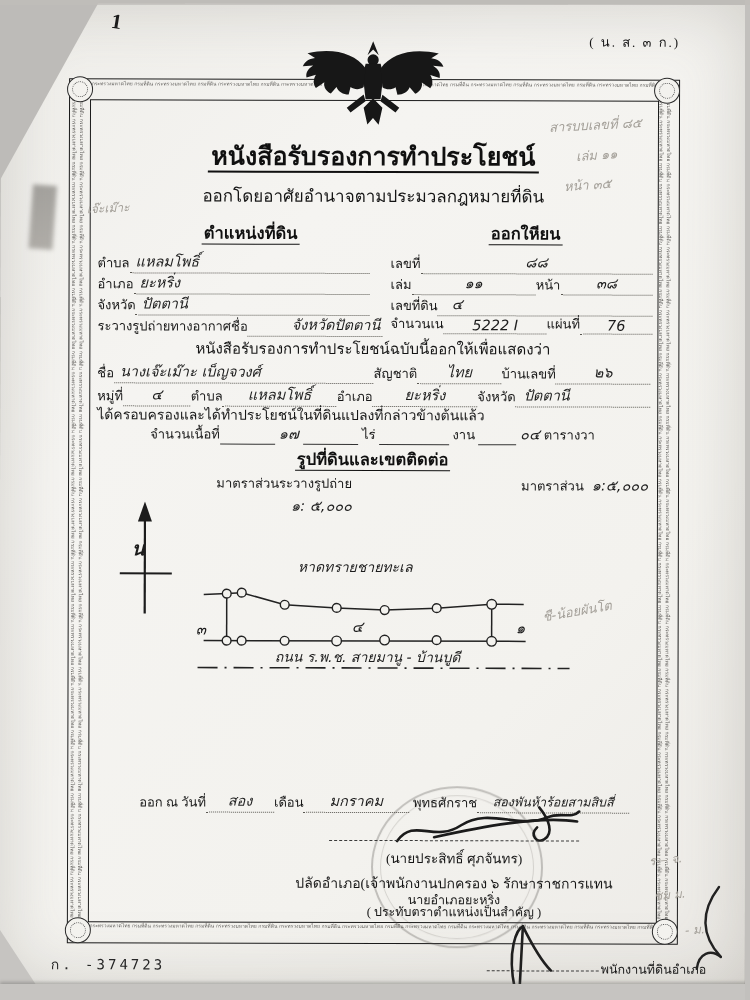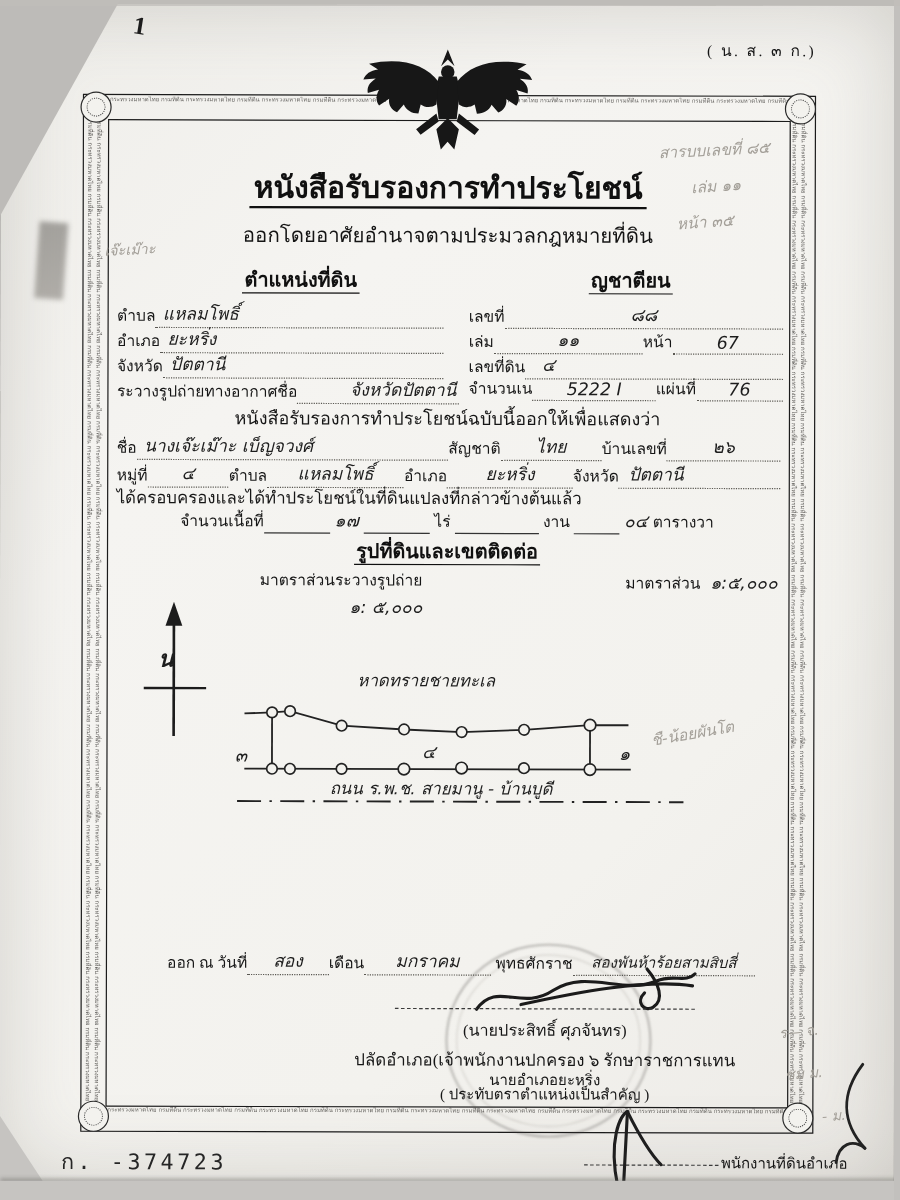--- a/index.html
+++ b/index.html
@@ -90,21 +90,21 @@
 
     <div class="abs title" style="left:90px;top:132px;width:565px;">
       <span>หนังสือรับรองการทำประโยชน์</span>
     </div>
     <div class="abs subtitle" style="left:90px;top:178px;width:565px;">ออกโดยอาศัยอำนาจตามประมวลกฎหมายที่ดิน</div>
 
     <div class="abs sechead" style="left:150px;top:216px;width:200px;text-align:center;">
       <span>ตำแหน่งที่ดิน</span>
     </div>
     <div class="abs sechead" style="left:450px;top:216px;width:150px;text-align:center;">
-      <span>ญชาตียน</span>
+      <span>ออกใหียน</span>
     </div>
 
     <div class="abs row" style="left:97px;top:246px;width:272px;">
       <span class="pr">ตำบล</span>
       <span class="hw dotsv" style="flex:1;text-align:left;">แหลมโพธิ์</span>
     </div>
     <div class="abs row" style="left:97px;top:267px;width:272px;">
       <span class="pr">อำเภอ</span>
       <span class="hw dotsv" style="flex:1;text-align:left;">ยะหริ่ง</span>
     </div>
@@ -118,21 +118,21 @@
     </div>
 
     <div class="abs row" style="left:390px;top:246px;width:262px;">
       <span class="pr">เลขที่</span>
       <span class="hw dotsv" style="flex:1;">๘๘</span>
     </div>
     <div class="abs row" style="left:390px;top:267px;width:262px;">
       <span class="pr">เล่ม</span>
       <span class="hw dotsv" style="flex:1.4;">๑๑</span>
       <span class="pr">หน้า</span>
-      <span class="hw dotsv" style="flex:1;">67</span>
+      <span class="hw dotsv" style="flex:1;">๓๘</span>
     </div>
     <div class="abs row" style="left:390px;top:288px;width:262px;">
       <span class="pr">เลขที่ดิน</span>
       <span class="hw dotsv" style="flex:1;text-align:left;padding-left:14px;">๔</span>
     </div>
     <div class="abs row" style="left:390px;top:309px;width:262px;">
       <span class="pr">จำนวนเน</span>
       <span class="hw dotsv" style="flex:1.2;">5222 I</span>
       <span class="pr">แผ่นที่</span>
       <span class="hw dotsv" style="flex:.8;">76</span>
@@ -241,21 +241,21 @@
         <path d="M160 8 C170 20 175 34 165 40 C158 44 150 36 158 28"></path>
       </g>
     </svg>
     <div class="abs" style="left:330px;top:836px;width:250px;border-bottom:1.6px dashed #3a3a3a;"></div>
     <div class="abs pr center" style="left:315px;top:843px;width:280px;font-size:13.5px;">(นายประสิทธิ์  ศุภจันทร)</div>
     <div class="abs pr center" style="left:235px;top:868px;width:440px;font-size:14px;">ปลัดอำเภอ(เจ้าพนักงานปกครอง ๖ รักษาราชการแทน</div>
     <div class="abs pr center" style="left:355px;top:886px;width:200px;font-size:12.5px;">นายอำเภอยะหริ่ง</div>
     <div class="abs pr center" style="left:330px;top:898px;width:250px;font-size:12.5px;">( ประทับตราตำแหน่งเป็นสำคัญ )</div>
 
     <div class="abs" style="left:52px;top:950px;font-family:'DejaVu Sans Mono',monospace;
-         font-size:18px;letter-spacing:3px;color:#262626;">ก. -374723</div>
+         font-size:14px;letter-spacing:3px;color:#262626;">ก. -374723</div>
     <div class="abs" style="left:488px;top:966px;width:112px;border-bottom:1.6px dashed #3a3a3a;"></div>
     <div class="abs pr" style="left:602px;top:955px;font-size:12.5px;">พนักงานที่ดินอำเภอ</div>
     <div class="abs pencil" style="left:508px;top:978px;font-size:13px;color:#8d8982;">(นายกิตติ  จันทร์เกษ)</div>
     <svg class="abs" style="left:488px;top:916px;" width="92" height="72" viewBox="0 0 92 72">
       <g stroke="#1f1f1f" stroke-width="2.6" fill="none" stroke-linecap="round">
         <path d="M28 68 C20 30 30 8 36 6 C44 22 54 40 64 50"></path>
         <path d="M36 6 L33 66"></path>
       </g>
     </svg>
 

